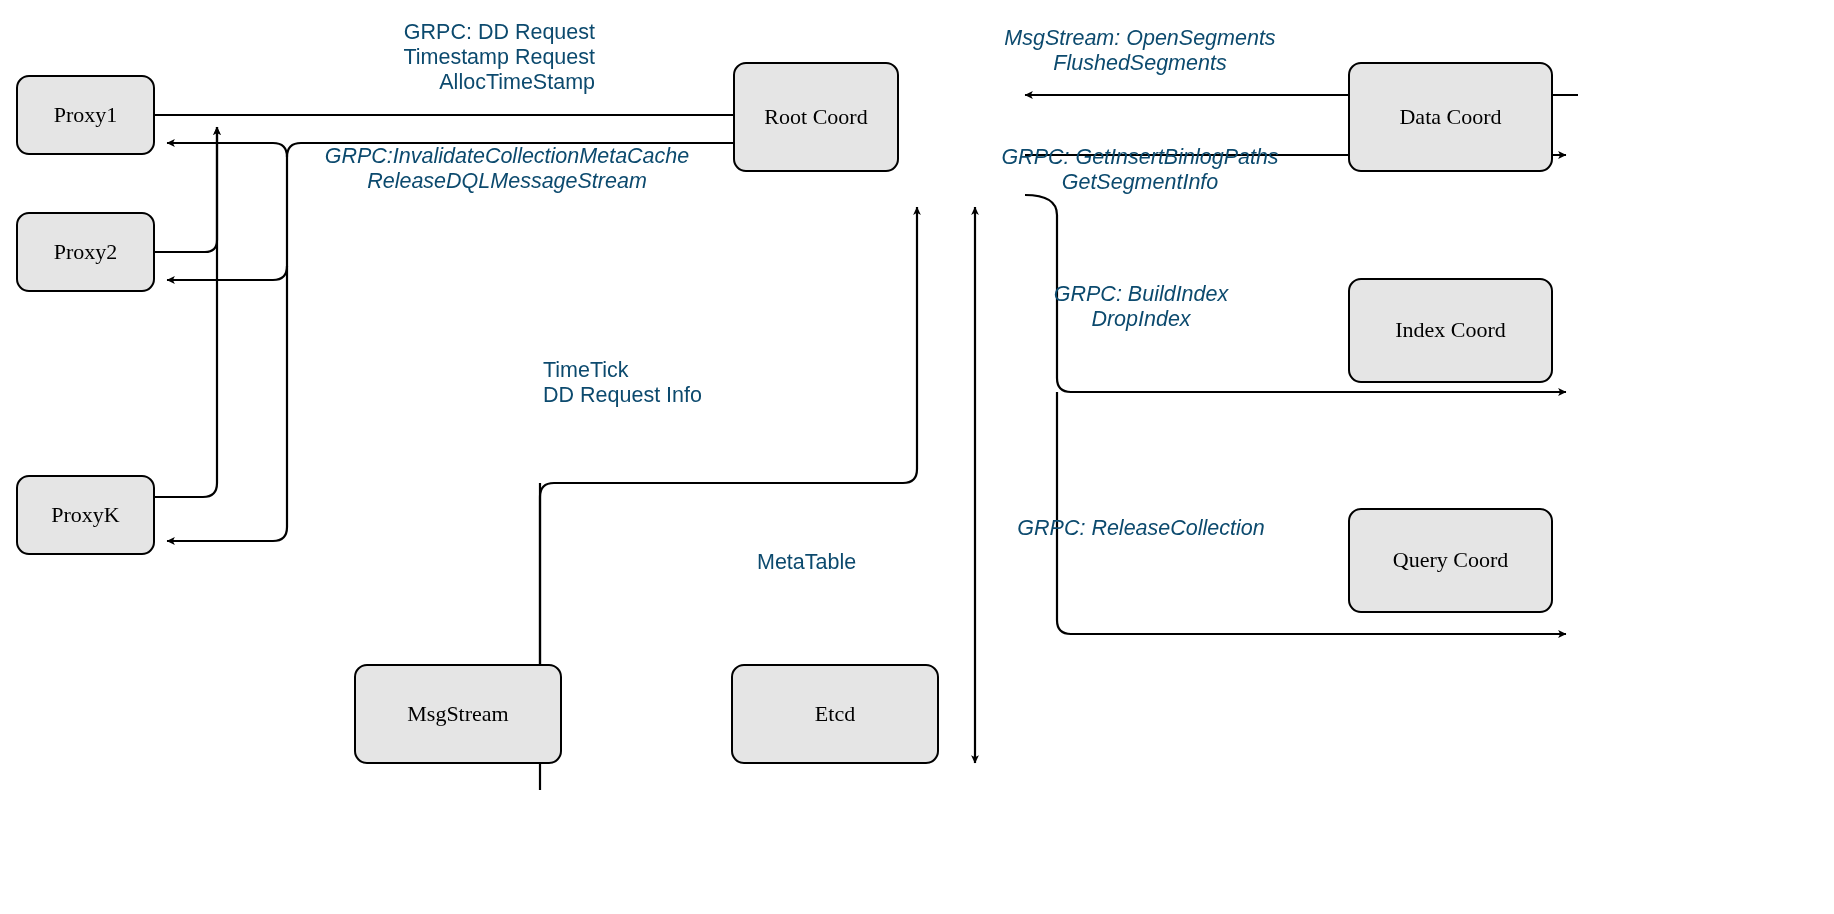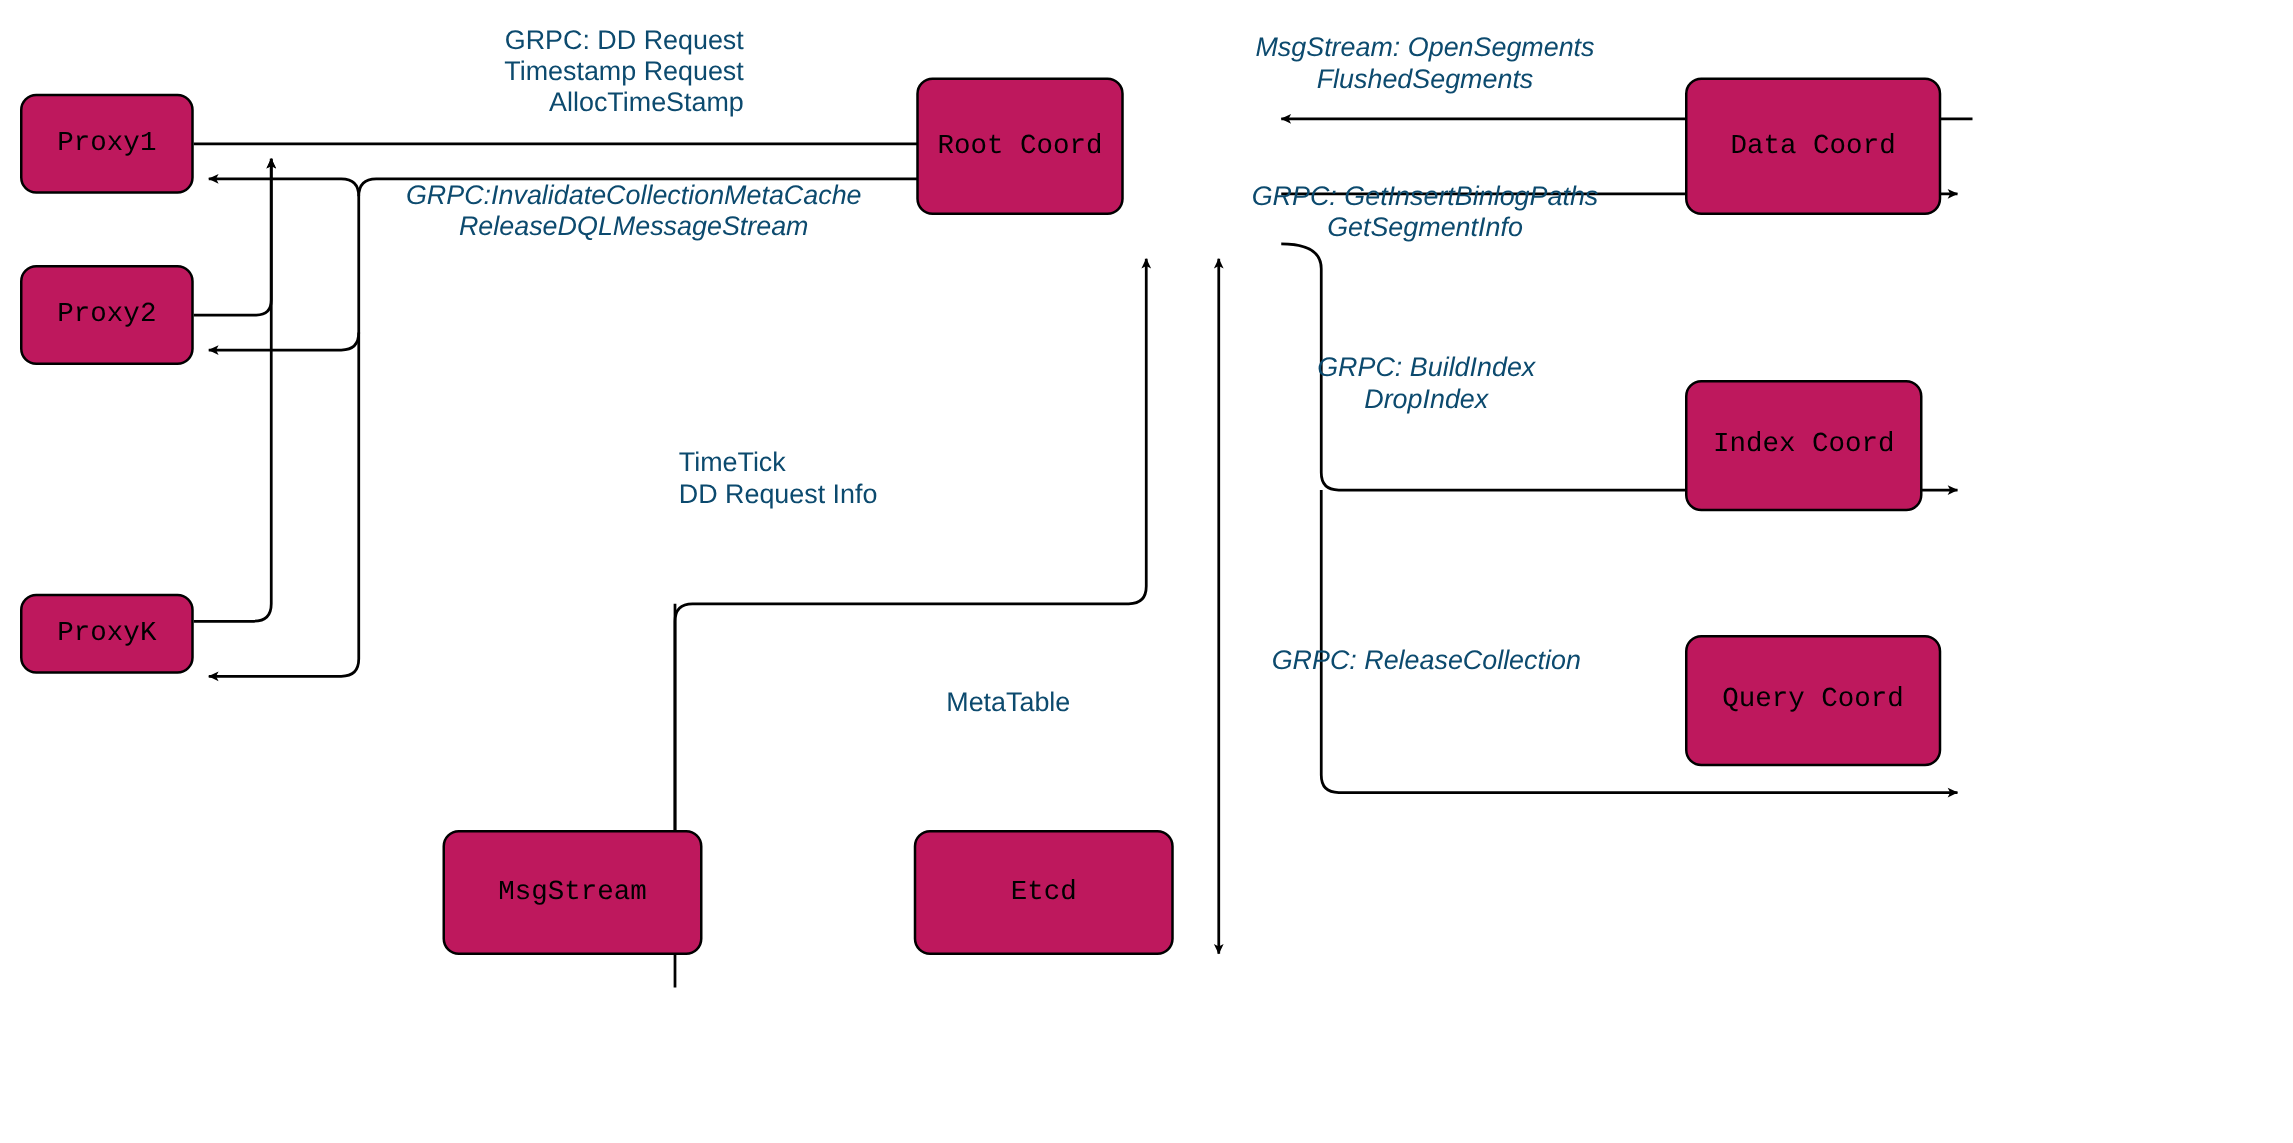--- a/index.html
+++ b/index.html
@@ -30,27 +30,27 @@
     stroke: #000000;
     stroke-width: 2.2;
     stroke-linecap: butt;
     stroke-linejoin: round;
   }
   .node {
     position: absolute;
     box-sizing: border-box;
     border: 2.2px solid #000000;
     border-radius: 13px;
-    background: #be185d;
+    background: #e5e5e5;
     display: flex;
     align-items: center;
     justify-content: center;
     color: #000000;
     font-size: 22px;
-    font-family: Liberation Mono, monospace;
+    font-family: Liberation Serif, serif;
     line-height: 1.1;
     white-space: nowrap;
     user-select: none;
   }
   .edge-label {
     position: absolute;
     color: #0c4a6e;
     font-size: 21.5px;
     font-family: "Liberation Sans", sans-serif;
     line-height: 1.16;
@@ -97,33 +97,33 @@
   </svg>
 
   <div class="node" style="left:16px; top:75px; width:139px; height:80px;">
     <span>Proxy1</span>
   </div>
 
   <div class="node" style="left:16px; top:212px; width:139px; height:80px;">
     <span>Proxy2</span>
   </div>
 
-  <div class="node" style="left:16px; top:475px; width:139px; height:64px;">
+  <div class="node" style="left:16px; top:475px; width:139px; height:80px;">
     <span>ProxyK</span>
   </div>
 
   <div class="node" style="left:733px; top:62px; width:166px; height:110px;">
     <span>Root Coord</span>
   </div>
 
   <div class="node" style="left:1348px; top:62px; width:205px; height:110px;">
     <span>Data Coord</span>
   </div>
 
-  <div class="node" style="left:1348px; top:304px; width:190px; height:105px;">
+  <div class="node" style="left:1348px; top:278px; width:205px; height:105px;">
     <span>Index Coord</span>
   </div>
 
   <div class="node" style="left:1348px; top:508px; width:205px; height:105px;">
     <span>Query Coord</span>
   </div>
 
   <div class="node" style="left:354px; top:664px; width:208px; height:100px;">
     <span>MsgStream</span>
   </div>

